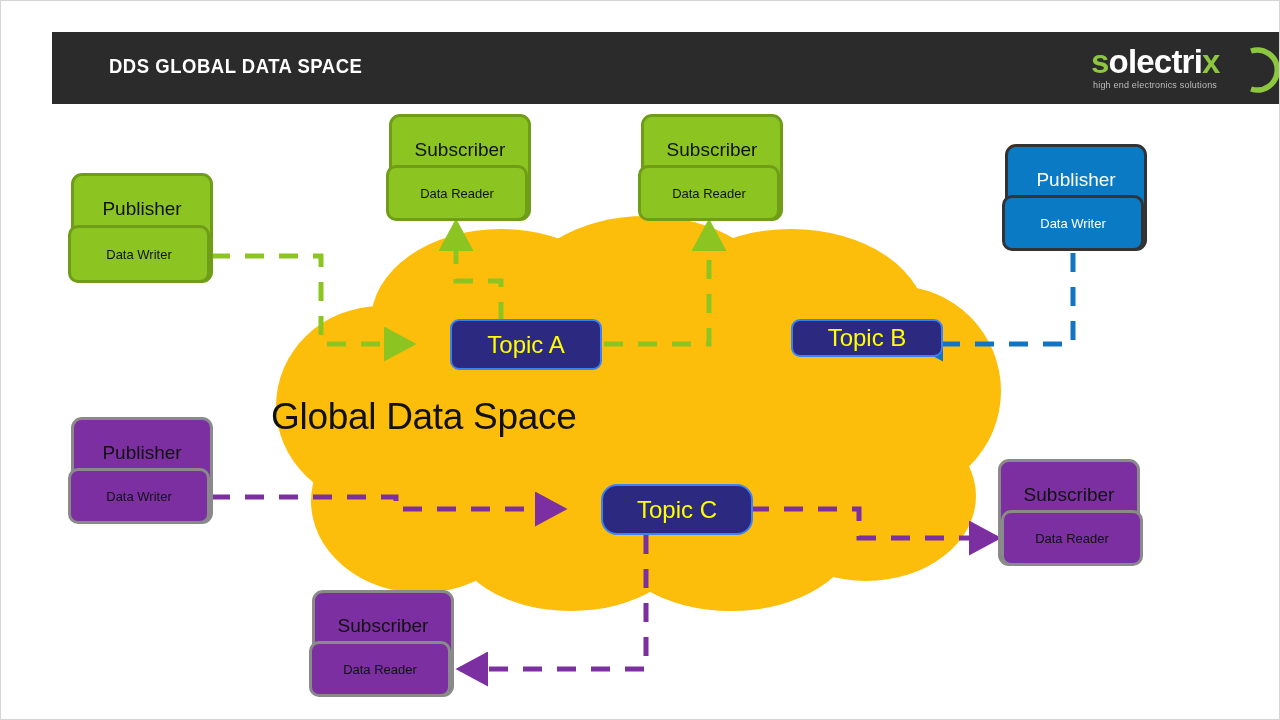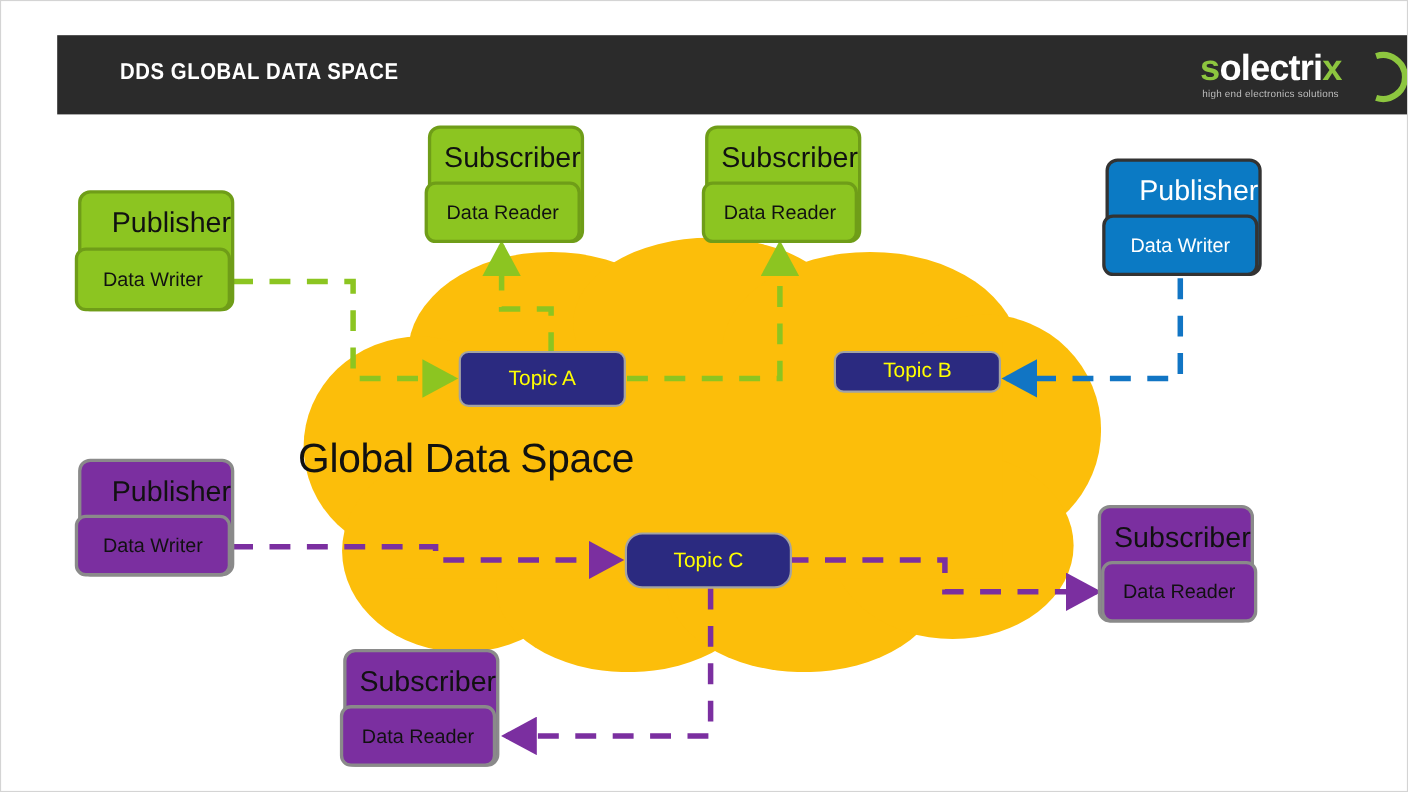--- a/index.html
+++ b/index.html
@@ -110,59 +110,60 @@
   .node { position: absolute; }
   .node .outer {
     position: absolute;
     left: 0; top: 0;
     box-sizing: border-box;
     border-radius: 11px;
   }
   .node .outer .title {
     position: absolute;
     left: 0; right: 0;
-    top: 11px;
-    text-align: right;
-    font-size: 26px;
+    top: 22px;
+    text-align: center;
+    font-size: 19px;
     color: #111111;
     white-space: nowrap;
   }
   .node .inner {
     position: absolute;
     box-sizing: border-box;
     border-radius: 10px;
     display: flex;
     align-items: center;
     justify-content: center;
-    font-size: 18px;
+    font-size: 13px;
     color: #111111;
     white-space: nowrap;
   }
 
   
   .green  .outer { background: #8cc521; border: 3px solid #6f9d18; }
   .green  .inner { background: #8cc521; border: 3px solid #6f9d18; }
   .blue   .outer { background: #0b7ac4; border: 3px solid #333333; }
   .blue   .inner { background: #0b7ac4; border: 3px solid #333333; }
   .purple .outer { background: #7b2fa0; border: 3px solid #8a8a8a; }
   .purple .inner { background: #7b2fa0; border: 3px solid #8a8a8a; }
 
   
   .topic {
     position: absolute;
     box-sizing: border-box;
     background: #2b2a80;
-    border: 2px solid #a3a3a3;
+    border: 2px solid #3b82f6;
     border-radius: 9px;
     display: flex;
     align-items: center;
     justify-content: center;
-    font-size: 19px;
+    font-size: 24px;
     color: #ffff00;
     white-space: nowrap;
+    margin-left: 33px;
   }
 </style>
 </head>
 <body>
 
 <div id="slide">
 
   <div id="header-bar">
     <div id="header-title">DDS GLOBAL DATA SPACE</div>
 

